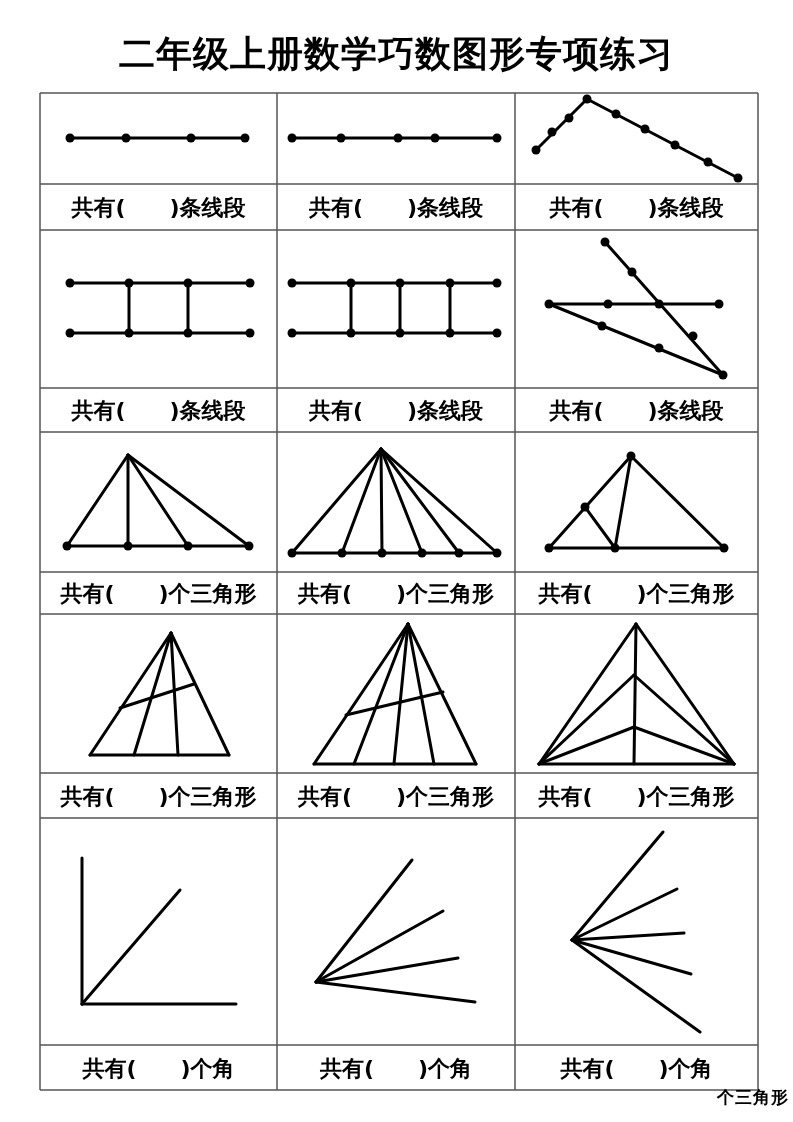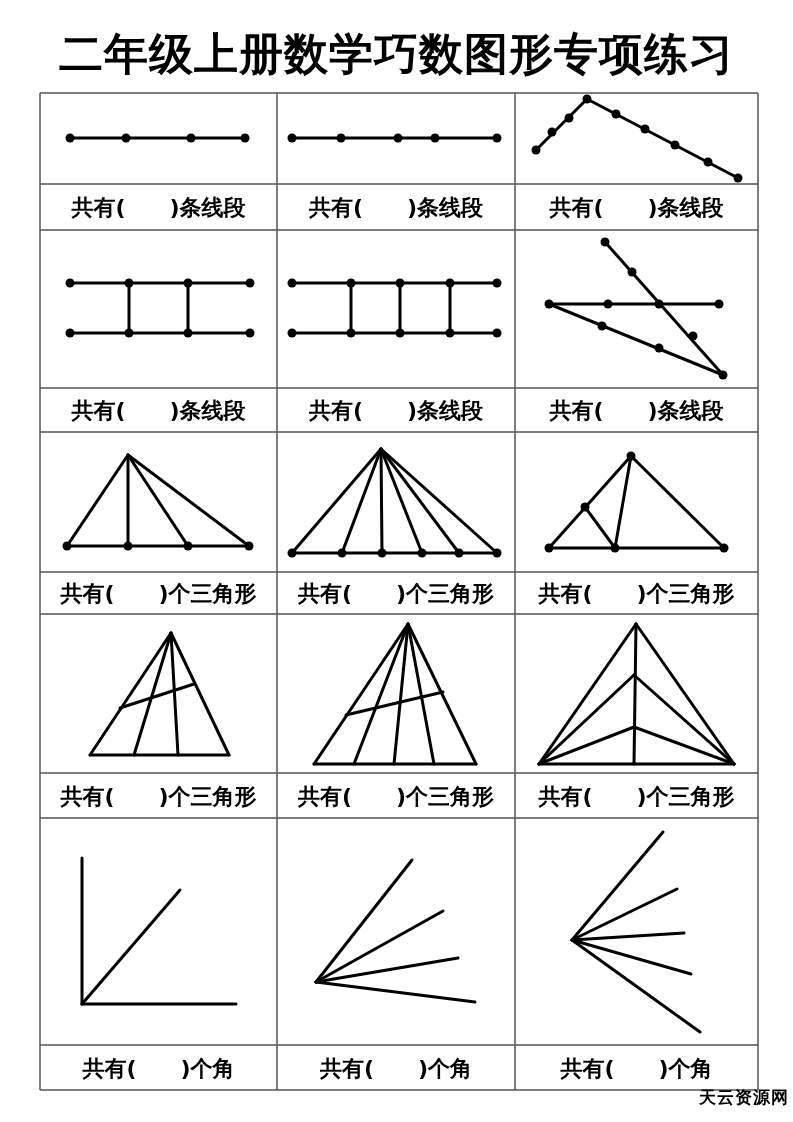--- a/index.html
+++ b/index.html
@@ -1,19 +1,19 @@
 <!DOCTYPE html>
 <html><head>
 <meta charset="utf-8">
 <style>
   html, body { margin: 0; padding: 0; background: #ffffff; }
   body { width: 793px; height: 1122px; position: relative; overflow: hidden;
          font-family: "DejaVu Sans", sans-serif; color: #000; }
   .title { position: absolute; left: 0; top: 24px; width: 793px; text-align: center;
-           font-family: "DejaVu Sans", sans-serif; font-weight: bold; font-size: 44px;
+           font-family: "DejaVu Sans", sans-serif; font-weight: bold; font-size: 36px;
            letter-spacing: 1px; line-height: 60px; }
   .sheet { position: absolute; left: 0; top: 0; }
   .label { font-family: "DejaVu Sans", sans-serif; font-size: 22px; font-weight: bold; }
   .watermark { position: absolute; right: 4px; top: 1086px; font-size: 17px; font-weight: bold;
                font-family: "DejaVu Sans", sans-serif; letter-spacing: 1px; }
 </style>
 </head>
 <body>
 
 <div class="title">二年级上册数学巧数图形专项练习</div>
@@ -257,13 +257,13 @@
         <line x1="572" y1="940" x2="677" y2="889"></line>
         <line x1="572" y1="940" x2="684" y2="933"></line>
         <line x1="572" y1="940" x2="691" y2="974"></line>
         <line x1="572" y1="940" x2="700" y2="1032"></line>
       </g>
       <g fill="#000"></g>
       <text x="636.5" y="1075.5" text-anchor="middle" class="label">共有(　　)个角</text>
     </g>
   </svg>
 
-<div class="watermark">天云资源网</div>
+<div class="watermark">个三角形</div>
 
 </body></html>

